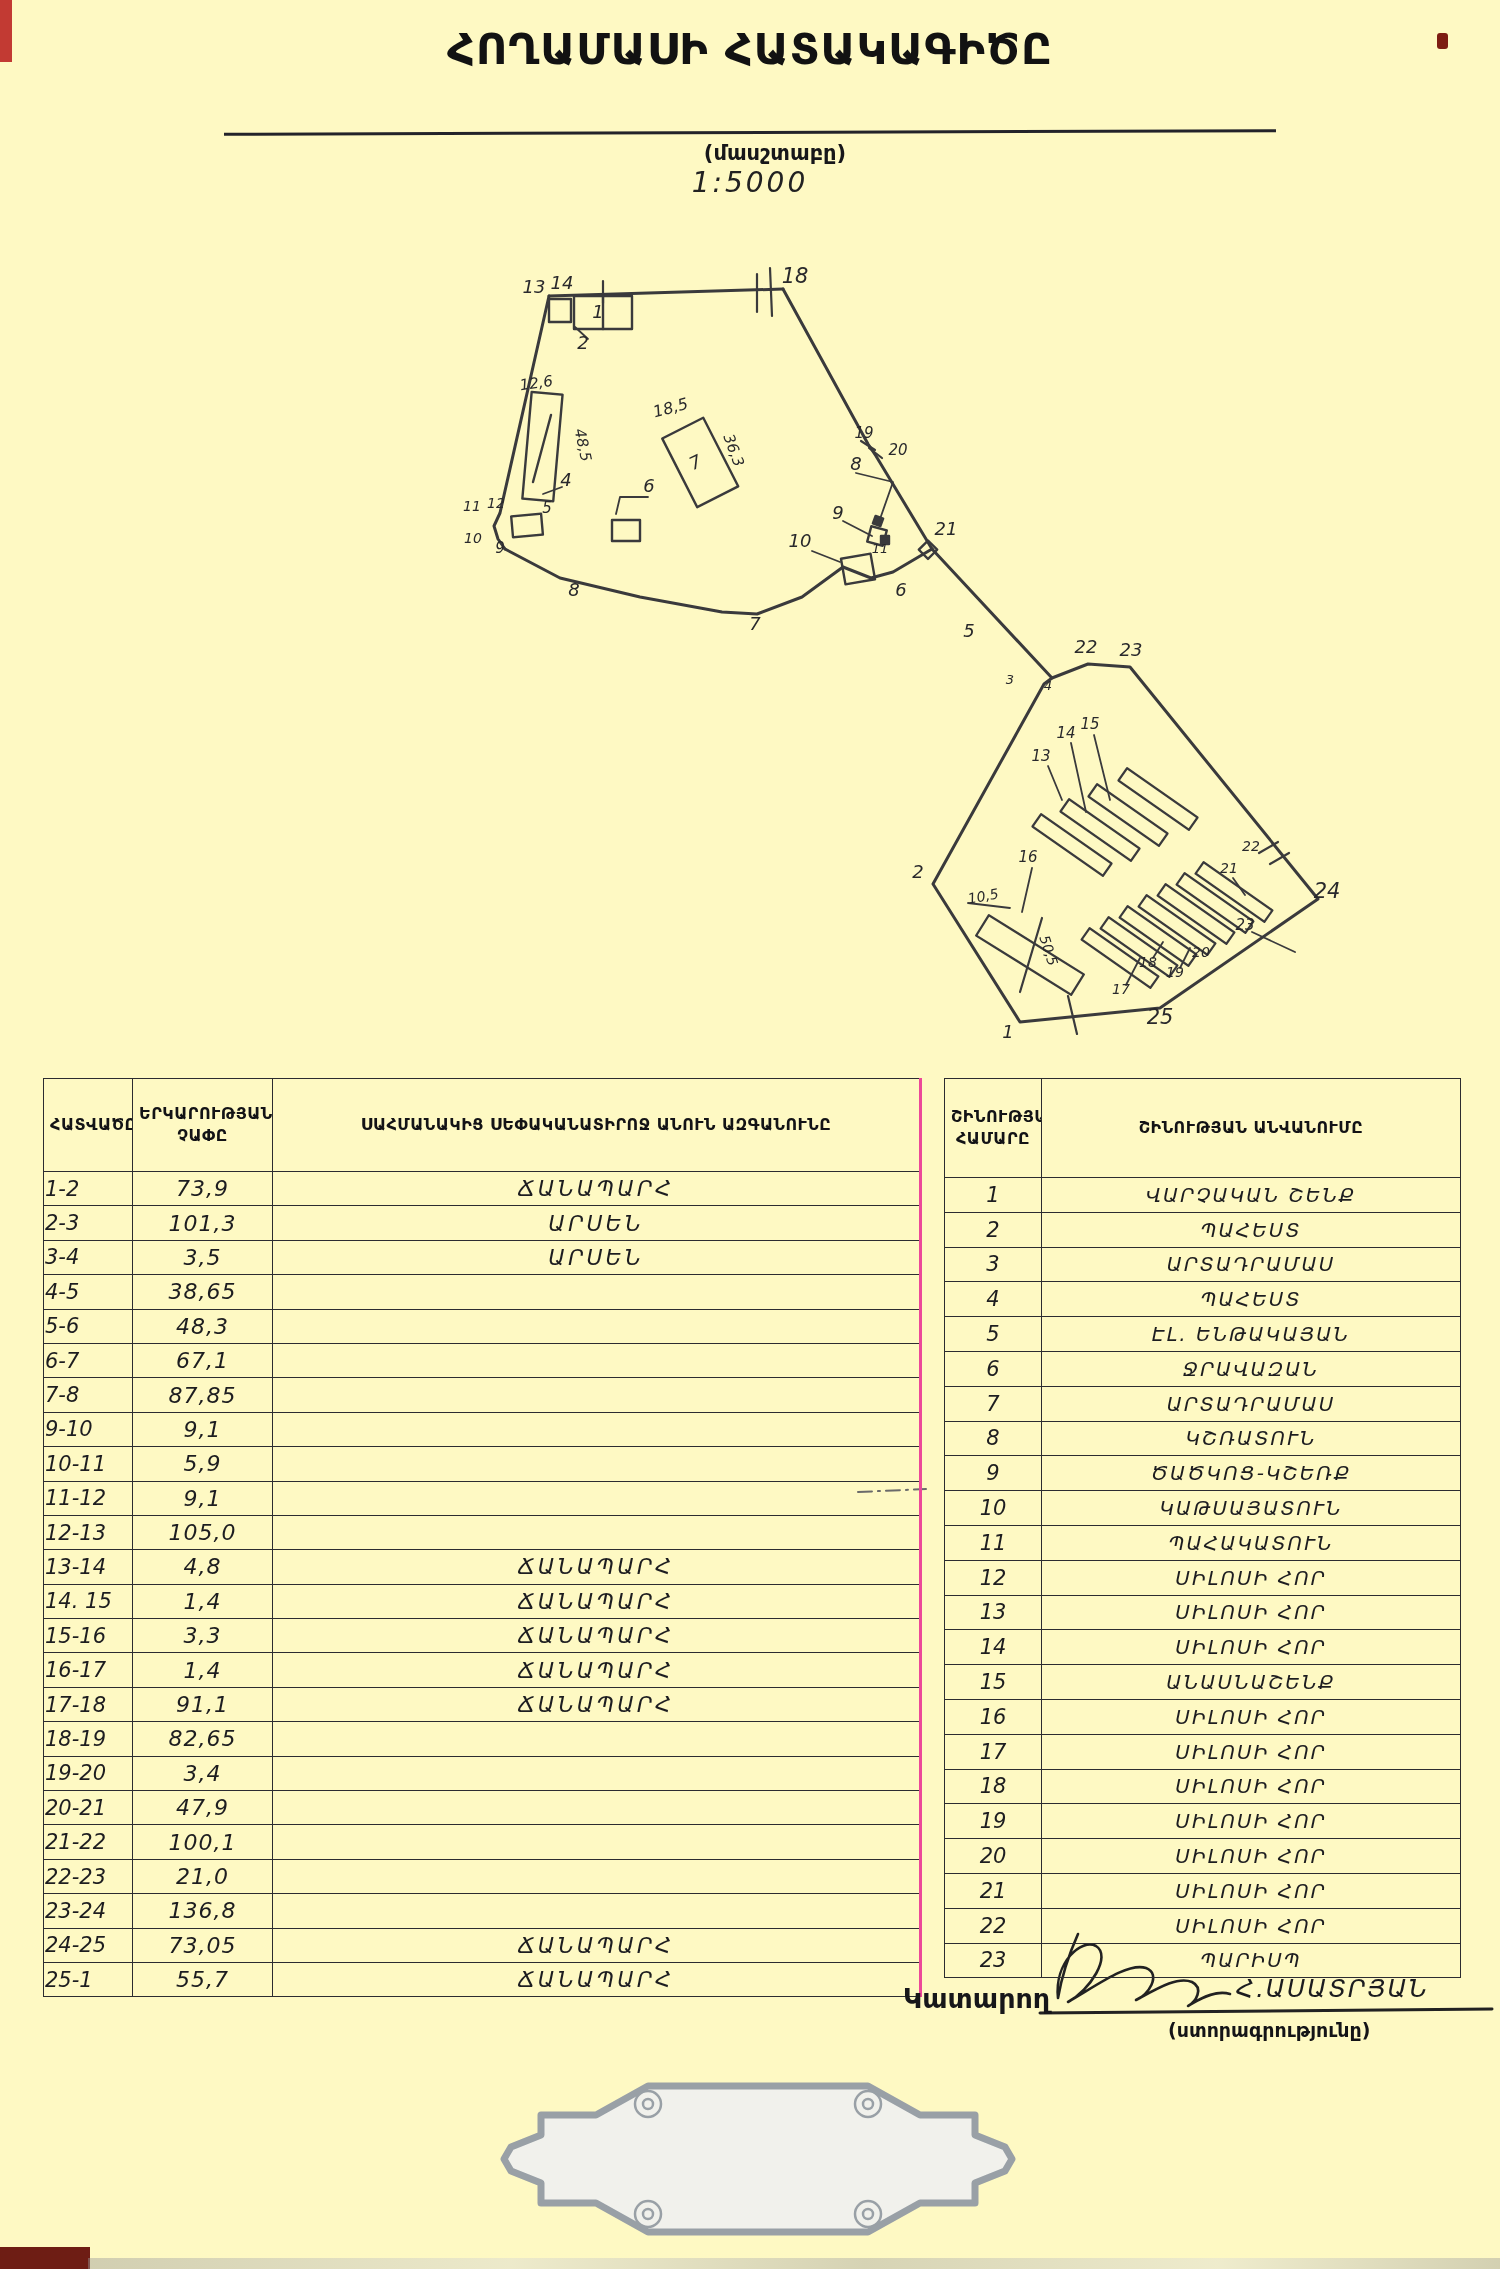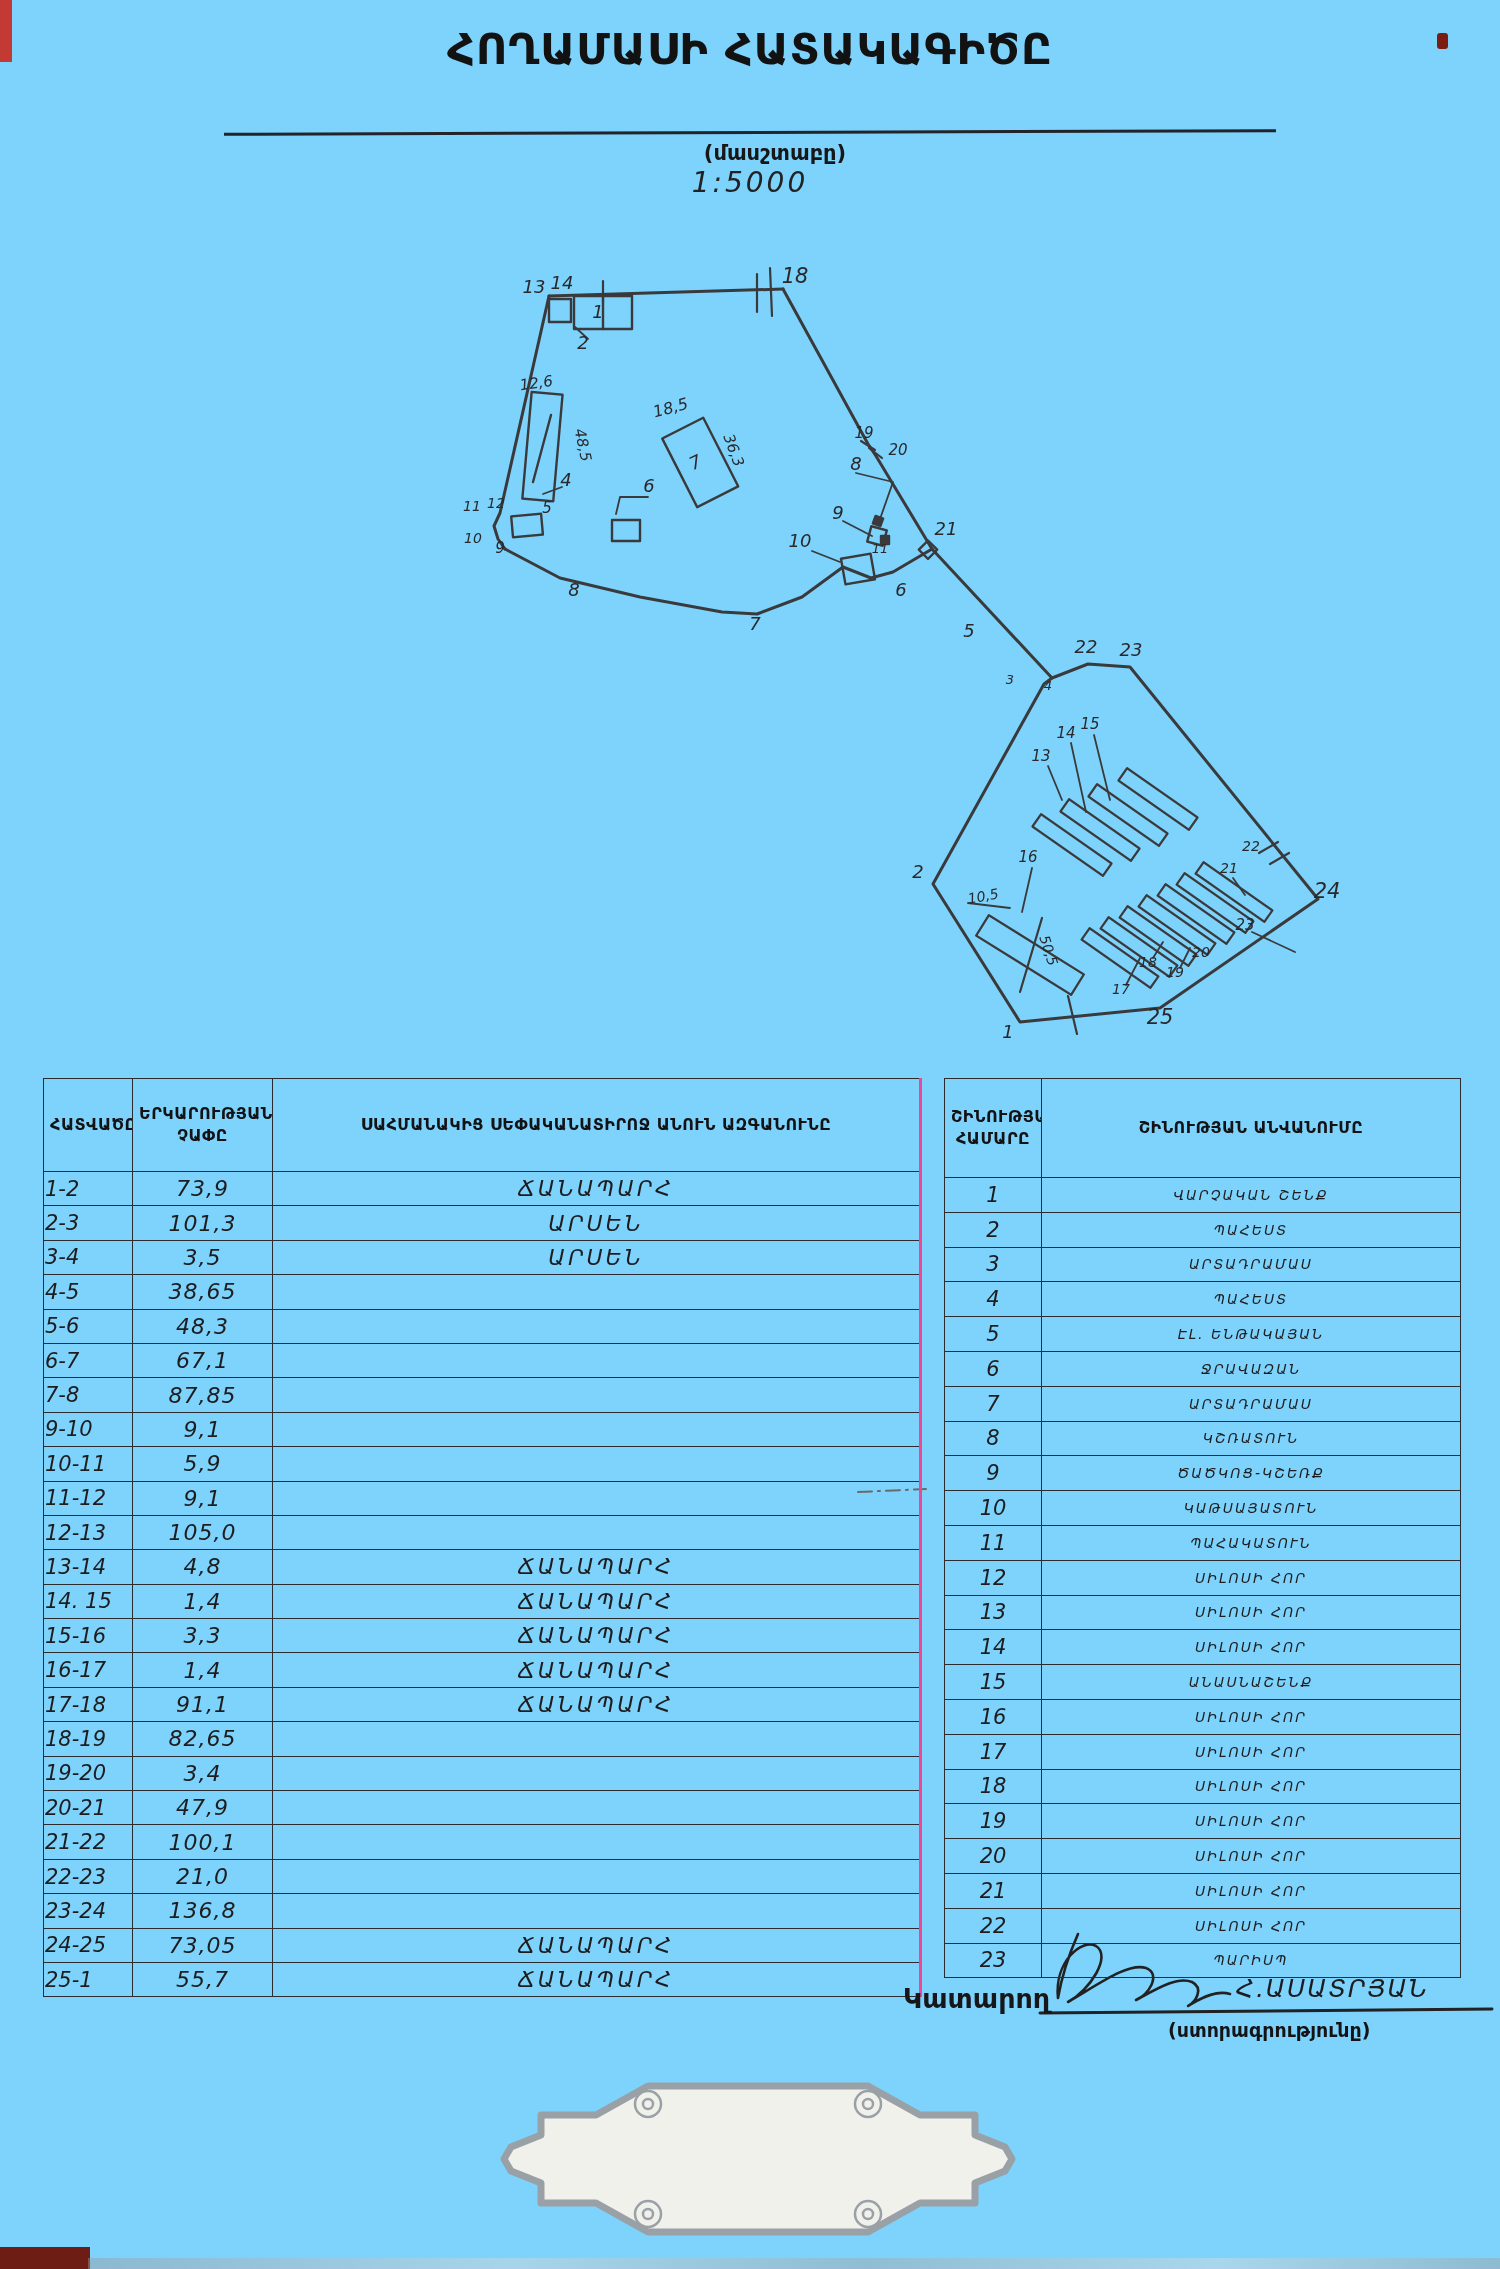--- a/index.html
+++ b/index.html
@@ -1,16 +1,16 @@
 <!DOCTYPE html>
 <html><head>
 <meta charset="utf-8">
 <style>
   html,body{margin:0;padding:0;background:#e9e9e9;}
-  .page{position:relative;width:1500px;height:2269px;background:#7dd3fc;overflow:hidden;
+  .page{position:relative;width:1500px;height:2269px;background:#fef9c3;overflow:hidden;
         font-family:"DejaVu Sans",sans-serif;color:#1c1c1c;}
   .title{position:absolute;top:24px;left:0;width:100%;text-align:center;
          font-size:43px;font-weight:700;letter-spacing:1px;color:#121212;}
   .rule{position:absolute;top:131px;left:224px;width:1052px;height:3px;background:#23232a;transform:rotate(-0.2deg);}
   .scale-cap{position:absolute;top:141px;left:0;width:100%;text-align:center;
              font-size:21px;font-weight:700;color:#17171a;padding-left:25px;}
   .scale-val{position:absolute;top:166px;left:0;width:100%;text-align:center;
              font-size:28px;font-style:italic;letter-spacing:3px;color:#222;}
   .plan{position:absolute;left:0;top:0;}
   .plabel{font-family:"DejaVu Sans",sans-serif;font-style:italic;font-size:18px;fill:#29292c;text-anchor:middle;}
@@ -23,21 +23,21 @@
   .ltab th{height:86px}.rtab th{height:92px}
   .ltab td{height:31.4px}.rtab td{height:31.8px}
   .ltab th:last-child,.ltab td:last-child{border-right:3px solid #ec4899;}
   .thd{font-size:16px;font-weight:600;letter-spacing:.5px;line-height:1.4;padding:3px 6px;
        text-align:center;color:#131316;white-space:normal;}
   .hw{font-style:italic;color:#1d1d20;}
   .c-seg{font-size:21px;text-align:left;}
   .c-len{font-size:22px;text-align:center;letter-spacing:1px;}
   .c-own{font-size:22px;text-align:center;letter-spacing:3px;}
   .c-num{font-size:21px;text-align:center;}
-  .c-name{font-size:14px;text-align:center;letter-spacing:2px;margin-top:26px;}
+  .c-name{font-size:20px;text-align:center;letter-spacing:2px;margin-top:26px;}
 
   .sig-label{position:absolute;left:903px;top:1983px;font-size:27px;font-weight:600;color:#17171a;}
   .sig-name{position:absolute;left:1236px;top:1974px;font-size:25px;font-style:italic;letter-spacing:2px;color:#1c1c1f;}
   .sig-caption{position:absolute;left:1168px;top:2019px;font-size:19px;font-weight:700;color:#141417;}
 
   .art{position:absolute;}
   .art-red-tl{left:0;top:0;width:12px;height:62px;background:#c23a33;}
   .art-dot-tr{left:1437px;top:33px;width:11px;height:16px;background:#7d1d12;border-radius:3px;}
   .art-bar-bl{left:0;top:2247px;width:90px;height:22px;background:#6e1d14;}
   .art-smudge-b{left:88px;top:2258px;width:1412px;height:11px;

